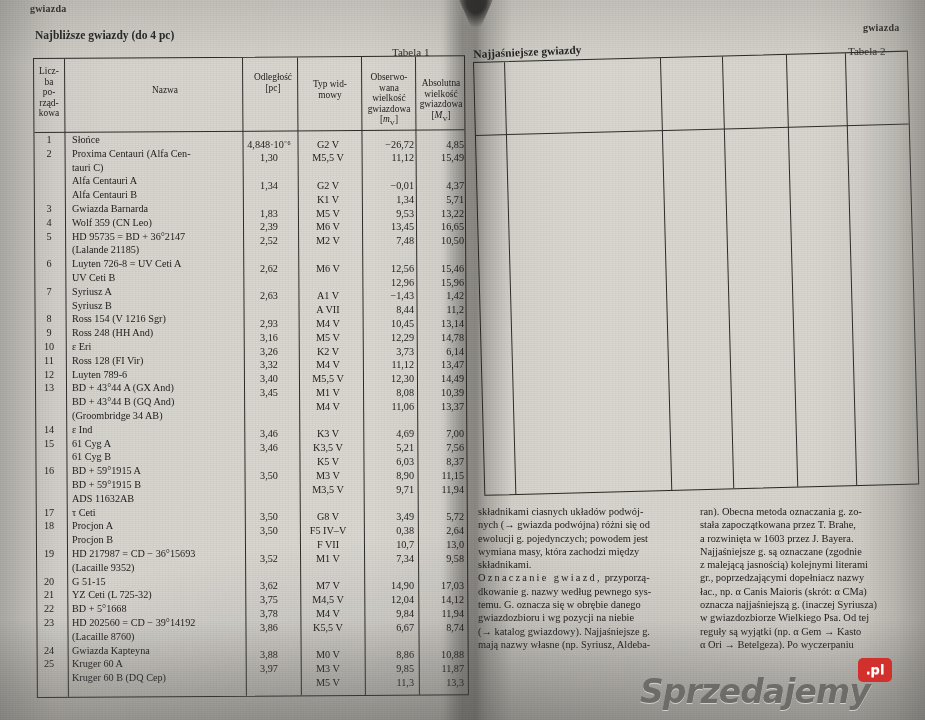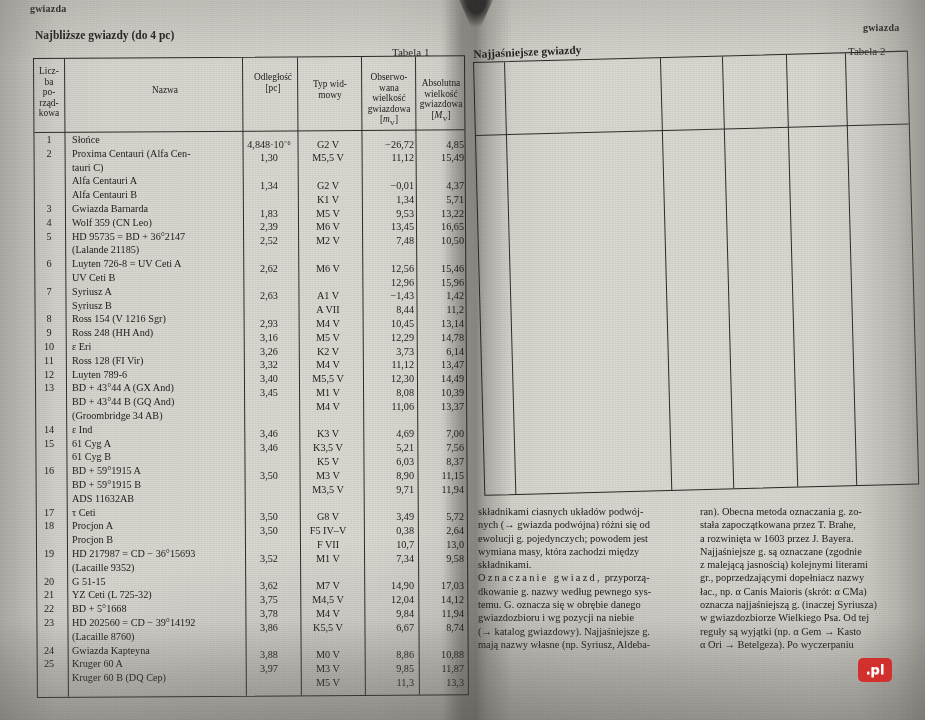--- a/index.html
+++ b/index.html
@@ -404,14 +404,15 @@
       <p>w gwiazdozbiorze Wielkiego Psa. Od tej</p>
       <p>reguły są wyjątki (np. α Gem → Kasto</p>
       <p>α Ori → Betelgeza). Po wyczerpaniu</p>
     </div>
 </div>
 
 <div id="vignette"></div>
 <div id="grain"></div>
 
 <div id="wm">
+  <span>Sprzedajemy</span>
   <span id="wm-badge">.pl</span>
 </div>
 
 </body></html>

